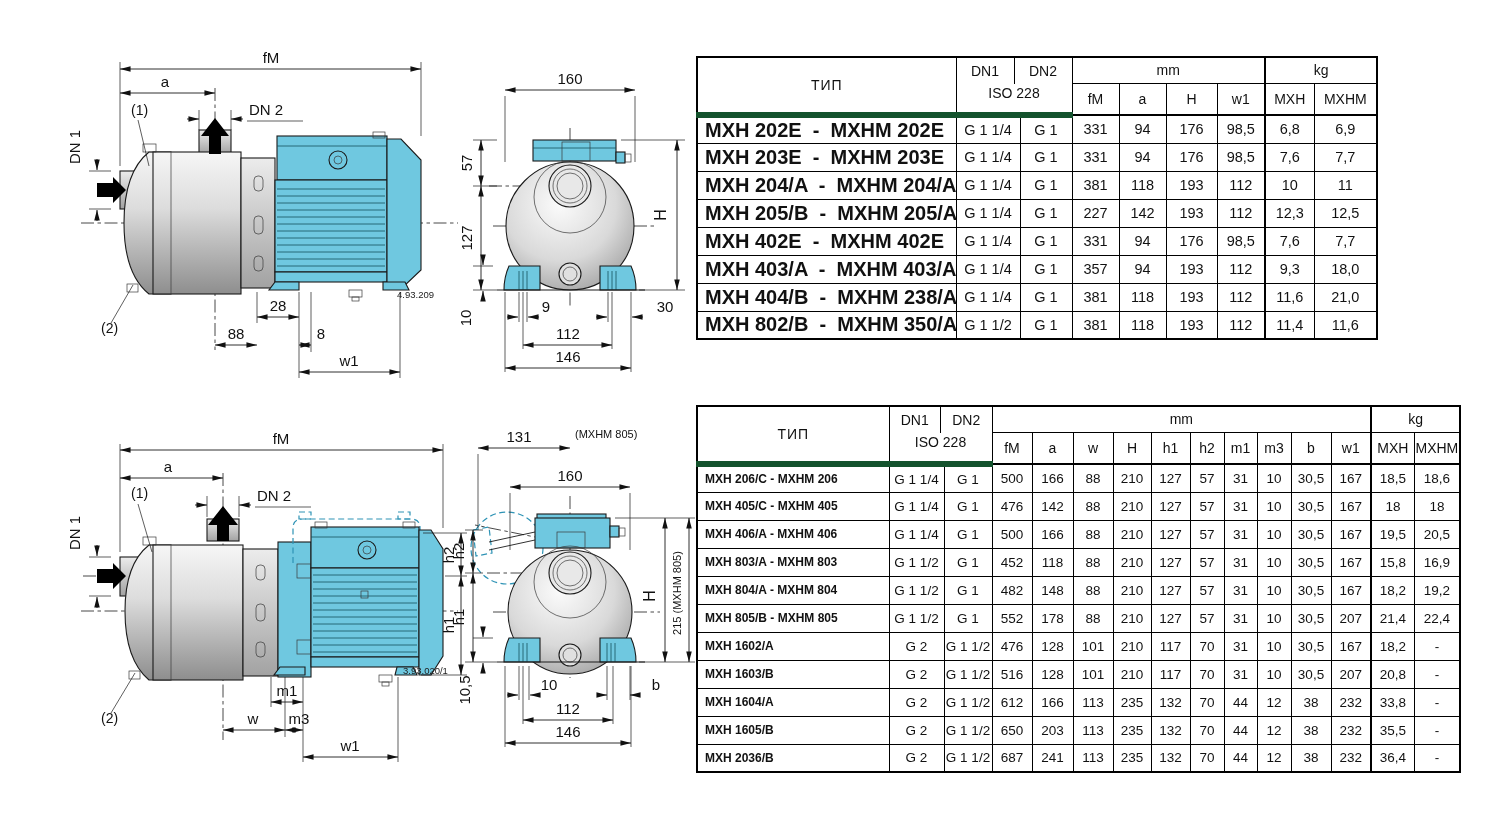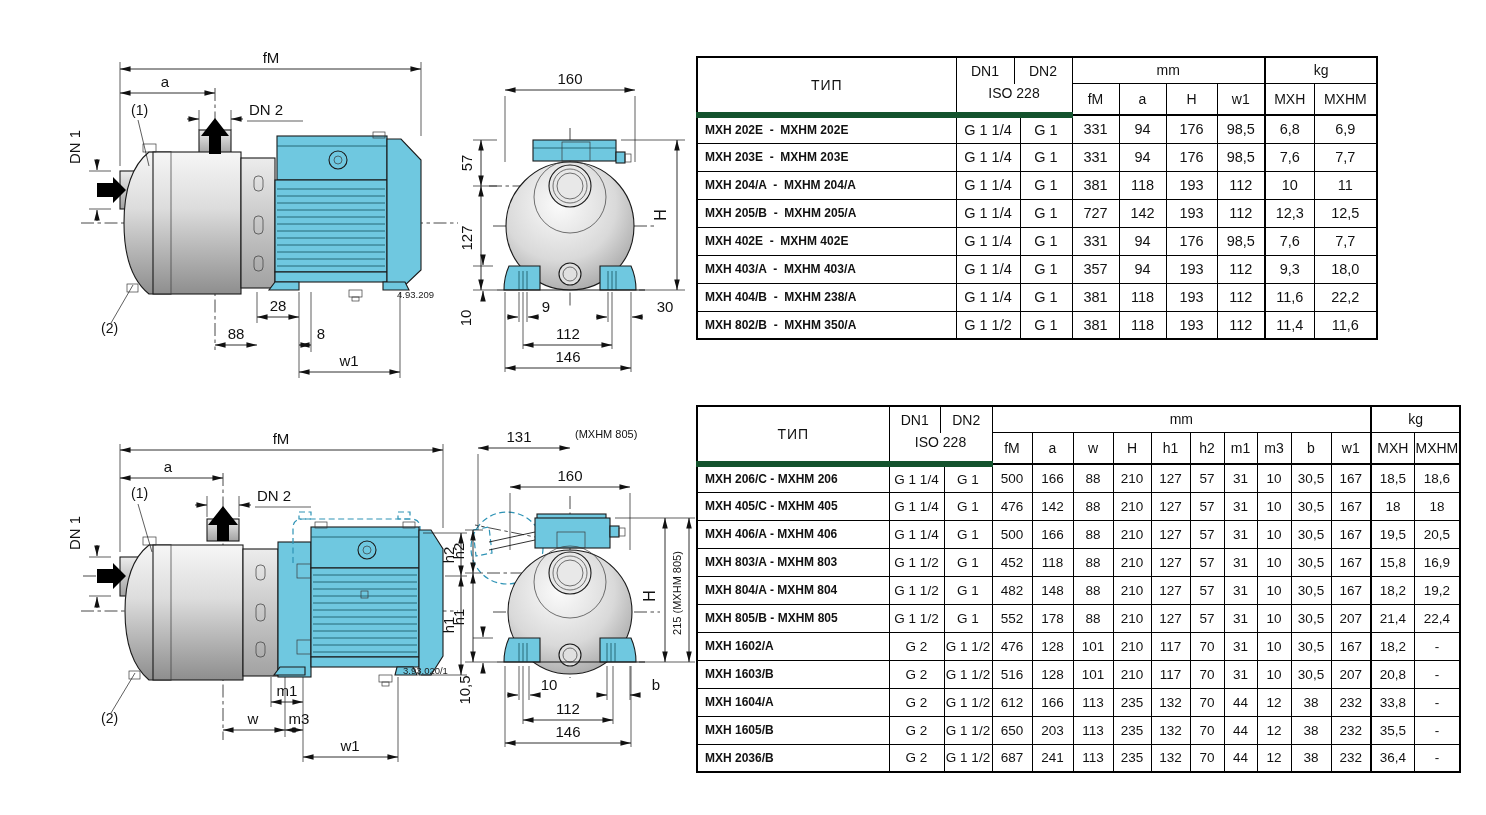--- a/index.html
+++ b/index.html
@@ -38,21 +38,21 @@
   .dnh { padding:0; }
   .dnrow { display:flex; height:26px; }
   .dnrow span { flex:1; display:flex; align-items:center; justify-content:center; border-bottom:none; }
   .dnrow span + span { border-left:1px solid #000; }
   .isorow { height:28px; display:flex; align-items:flex-start; justify-content:center; padding-top:1px; }
   #t1 tbody tr { height:28px; }
   #t2 tbody tr { height:28px; }
   #t1 td { font-size:14.5px; }
   #t2 td { font-size:13.5px; }
   .tcell { text-align:left !important; padding-left:7px !important; font-weight:bold; white-space:pre; }
-  #t1 .tcell { font-size:12px; }
+  #t1 .tcell { font-size:20px; }
   #t2 .tcell { font-size:12px; }
 </style>
 </head>
 <body>
 
 <div class="page">
 
   <svg id="d1" width="420" height="345" viewBox="0 0 420 345" style="left:40px; top:40px;">
     <defs>
       <marker id="arr" viewBox="0 0 10 6" refX="9.6" refY="3" markerWidth="11" markerHeight="7" orient="auto-start-reverse" markerUnits="userSpaceOnUse">
@@ -494,21 +494,21 @@
           <td>118</td>
           <td>193</td>
           <td>112</td>
           <td class="kgdiv">10</td>
           <td>11</td>
         </tr>
         <tr>
           <td class="tcell">MXH 205/B  -  MXHM 205/A</td>
           <td>G 1 1/4</td>
           <td>G 1</td>
-          <td>727</td>
+          <td>227</td>
           <td>142</td>
           <td>193</td>
           <td>112</td>
           <td class="kgdiv">12,3</td>
           <td>12,5</td>
         </tr>
         <tr>
           <td class="tcell">MXH 402E  -  MXHM 402E</td>
           <td>G 1 1/4</td>
           <td>G 1</td>
@@ -532,21 +532,21 @@
         </tr>
         <tr>
           <td class="tcell">MXH 404/B  -  MXHM 238/A</td>
           <td>G 1 1/4</td>
           <td>G 1</td>
           <td>381</td>
           <td>118</td>
           <td>193</td>
           <td>112</td>
           <td class="kgdiv">11,6</td>
-          <td>22,2</td>
+          <td>21,0</td>
         </tr>
         <tr>
           <td class="tcell">MXH 802/B  -  MXHM 350/A</td>
           <td>G 1 1/2</td>
           <td>G 1</td>
           <td>381</td>
           <td>118</td>
           <td>193</td>
           <td>112</td>
           <td class="kgdiv">11,4</td>

